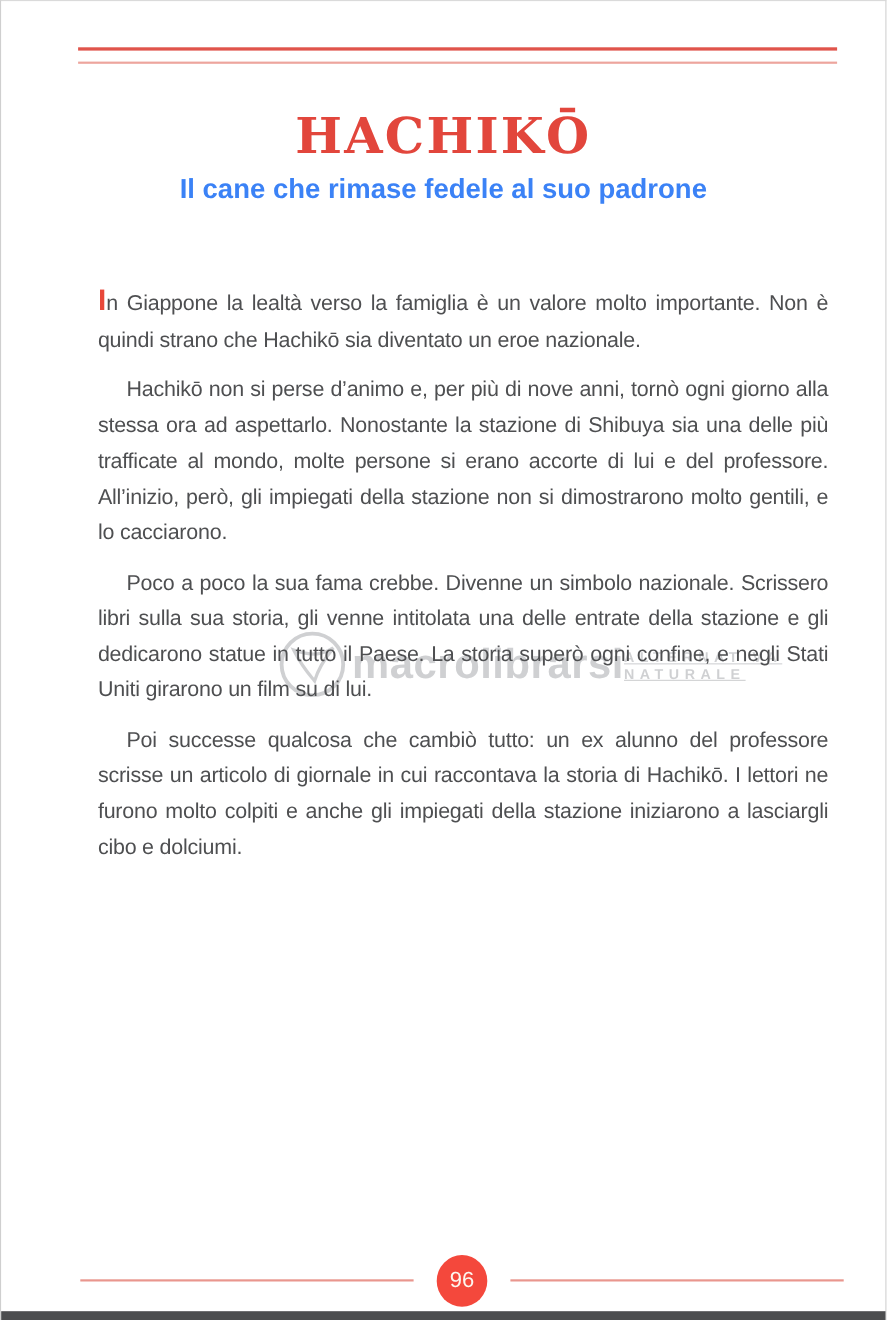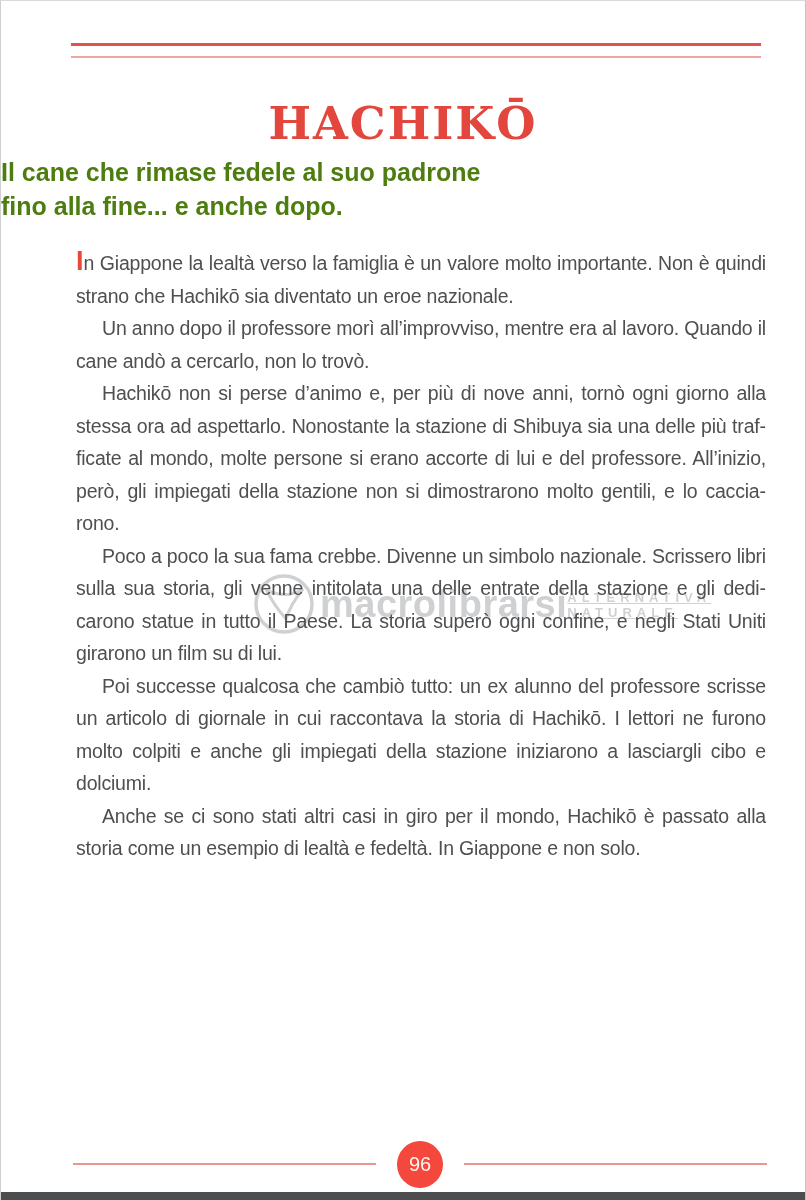--- a/index.html
+++ b/index.html
@@ -23,36 +23,37 @@
     position:absolute;left:0;right:0;top:96px;
     text-align:center;
     font-family:"DejaVu Serif","Liberation Serif",serif;
     font-weight:bold;
     font-size:45px;
     letter-spacing:2px;
     color:#e2463c;
   }
   .subtitle{
     position:absolute;left:0;right:0;top:154px;
+    text-align:center;
     font-weight:bold;
     font-size:25px;
     line-height:34px;
-    color:#4d7c0f;
+    color:#3b82f6;
   }
   
   .body-text{
     position:absolute;left:75px;top:246px;width:690px;
     z-index:2;
     color:#4e4f51;
     font-size:19.5px;
     line-height:32.5px;
     letter-spacing:-0.2px;
     text-align:justify;
   }
-  .body-text p{margin:0;padding:0;text-indent:26px;hyphens:manual;-webkit-hyphens:manual;}
+  .body-text p{margin:13px;padding:0;text-indent:26px;hyphens:manual;-webkit-hyphens:manual;}
   .body-text p.first{text-indent:0;}
   .drop-cap{
     color:#e8483a;
     font-weight:bold;
     font-size:27px;
     line-height:1;
     letter-spacing:0;
   }
   
   .watermark{
@@ -96,41 +97,38 @@
 
 <div class="page">
 
   <div class="rule-top-1"></div>
   <div class="rule-top-2"></div>
 
   <div class="title">HACHIKŌ</div>
 
   <div class="subtitle">
     <div>Il cane che rimase fedele al suo padrone</div>
-    <div>fino alla fine... e anche dopo.</div>
   </div>
 
   <div class="watermark">
     <svg class="wm-logo" viewBox="0 0 62 62">
       <circle cx="31" cy="31" r="28" fill="none" stroke="currentColor" stroke-width="3.5"></circle>
       <path d="M14 18 C 22 34, 28 40, 33 46 C 36 36, 42 26, 50 16 C 40 22, 33 24, 14 18 Z" fill="none" stroke="currentColor" stroke-width="3"></path>
     </svg>
     <div class="wm-textcol">
       <div class="wm-brand">macrolibrarsi</div>
       <div class="wm-tagline">ALTERNATIVA NATURALE</div>
     </div>
   </div>
 
   <div class="body-text">
     <p class="first"><span class="drop-cap">I</span><span>n Giappone la lealtà verso la famiglia è un valore molto importante. Non è quin­di strano che Hachikō sia diventato un eroe nazionale.</span></p>
-    <p>Un anno dopo il professore morì all’improvviso, mentre era al lavoro. Quando il cane andò a cercarlo, non lo trovò.</p>
     <p>Hachikō non si perse d’animo e, per più di nove anni, tornò ogni giorno alla stessa ora ad aspettarlo. Nonostante la stazione di Shibuya sia una delle più traf­ficate al mondo, molte persone si erano accorte di lui e del professore. All’inizio, però, gli impiegati della stazione non si dimostrarono molto gentili, e lo caccia­rono.</p>
     <p>Poco a poco la sua fama crebbe. Divenne un simbolo nazionale. Scrissero libri sulla sua storia, gli venne intitolata una delle entrate della stazione e gli dedi­carono statue in tutto il Paese. La storia superò ogni confine, e negli Stati Uniti girarono un film su di lui.</p>
     <p>Poi successe qualcosa che cambiò tutto: un ex alunno del professore scrisse un articolo di giornale in cui raccontava la storia di Hachikō. I lettori ne furono molto colpiti e anche gli impiegati della stazione iniziarono a lasciargli cibo e dolciumi.</p>
-    <p>Anche se ci sono stati altri casi in giro per il mondo, Hachikō è passato alla storia come un esempio di lealtà e fedeltà. In Giappone e non solo.</p>
   </div>
 
   <div class="footer-rule-left"></div>
   <div class="footer-rule-right"></div>
   <div class="page-badge">
     <span>96</span>
   </div>
 
   <div class="bottom-strip"></div>
 

